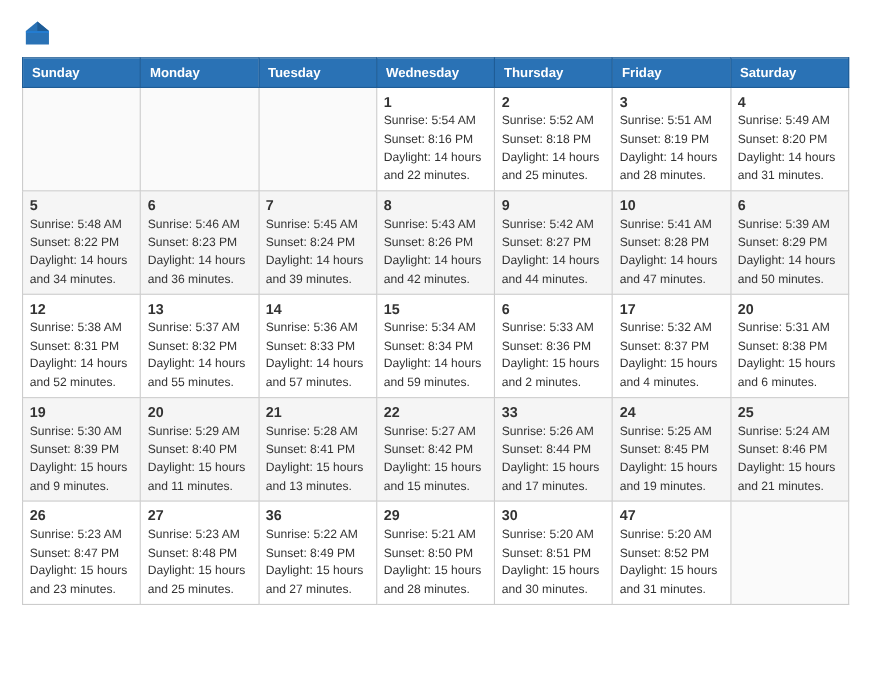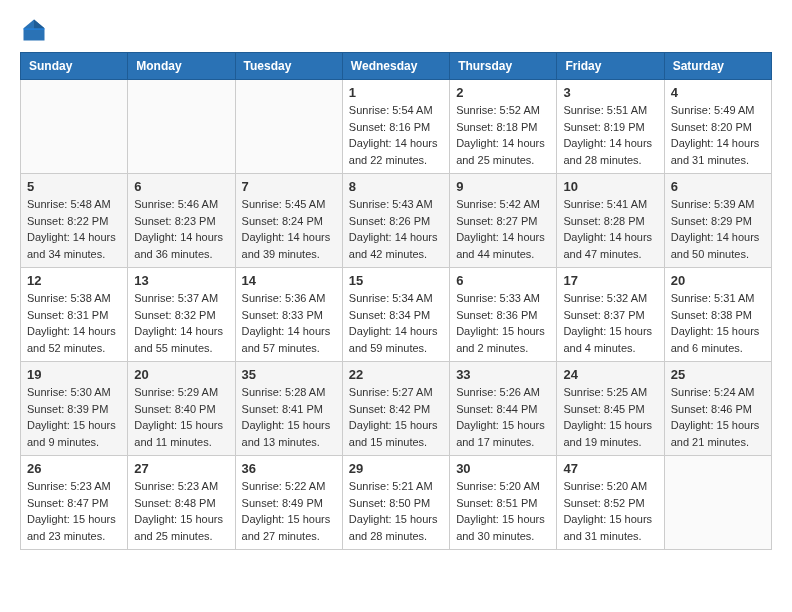--- a/index.html
+++ b/index.html
@@ -187,21 +187,21 @@
       <tr>
         <td>
           <span class="day-num">19</span>
           <div class="day-info">Sunrise: 5:30 AM<br>Sunset: 8:39 PM<br>Daylight: 15 hours and 9 minutes.</div>
         </td>
         <td>
           <span class="day-num">20</span>
           <div class="day-info">Sunrise: 5:29 AM<br>Sunset: 8:40 PM<br>Daylight: 15 hours and 11 minutes.</div>
         </td>
         <td>
-          <span class="day-num">35</span>
+          <span class="day-num">21</span>
           <div class="day-info">Sunrise: 5:28 AM<br>Sunset: 8:41 PM<br>Daylight: 15 hours and 13 minutes.</div>
         </td>
         <td>
           <span class="day-num">22</span>
           <div class="day-info">Sunrise: 5:27 AM<br>Sunset: 8:42 PM<br>Daylight: 15 hours and 15 minutes.</div>
         </td>
         <td>
           <span class="day-num">33</span>
           <div class="day-info">Sunrise: 5:26 AM<br>Sunset: 8:44 PM<br>Daylight: 15 hours and 17 minutes.</div>
         </td>

